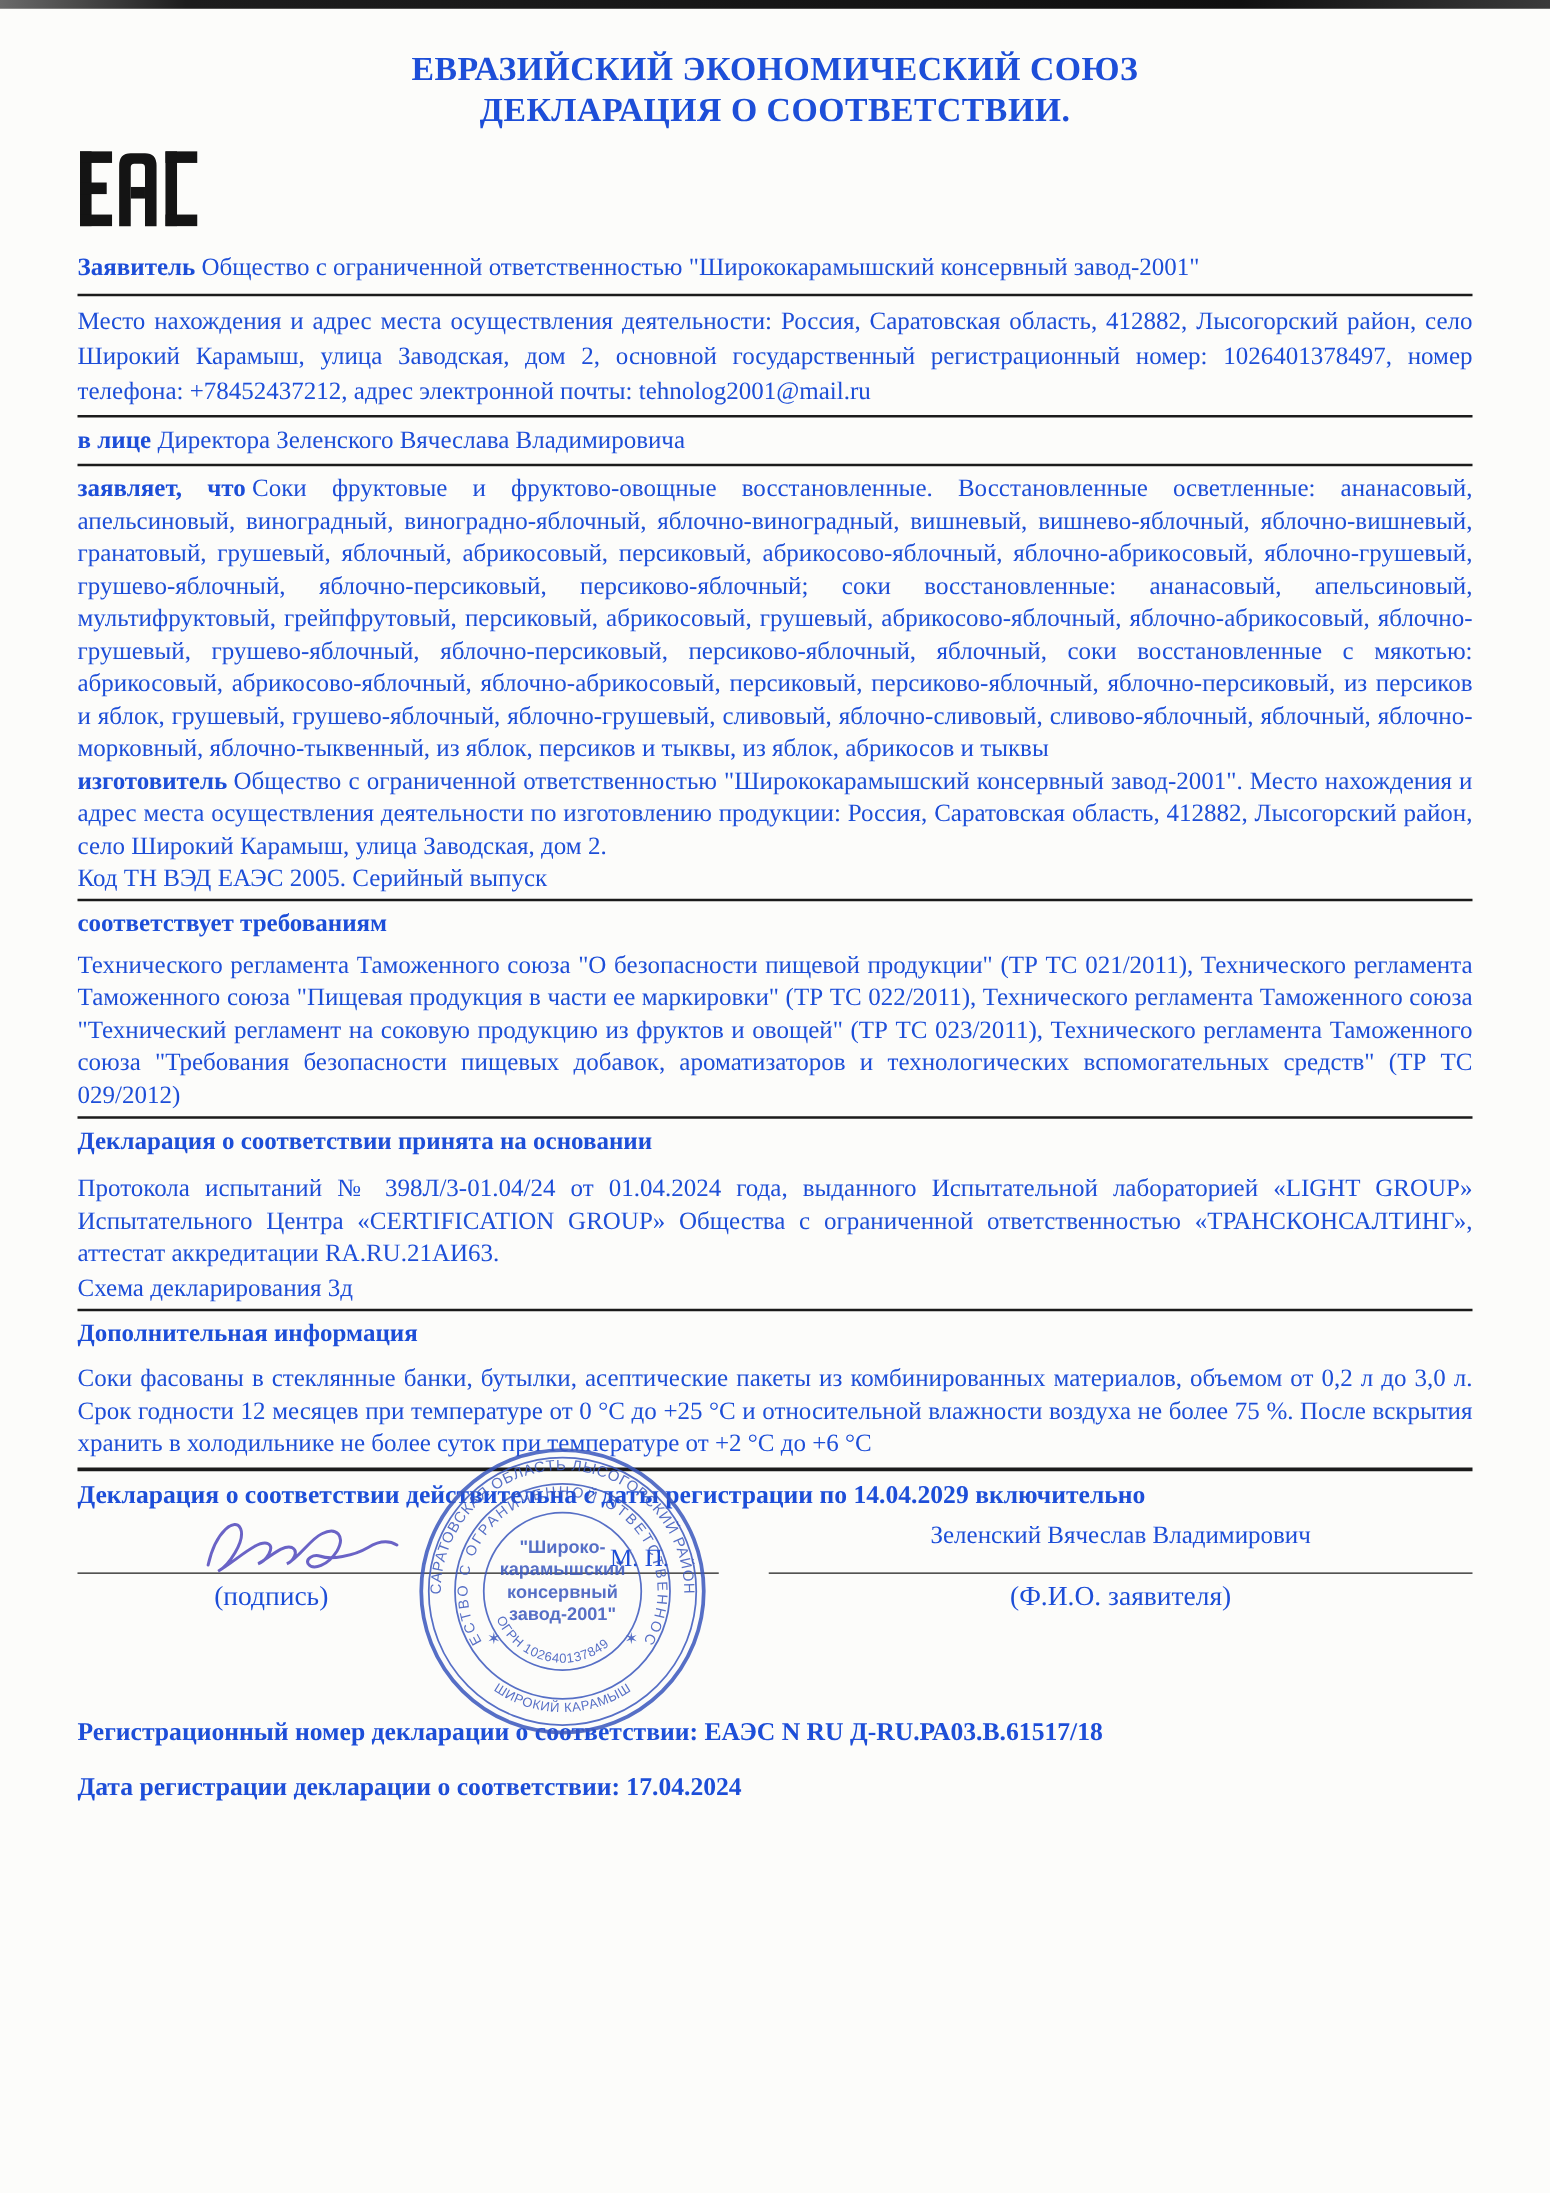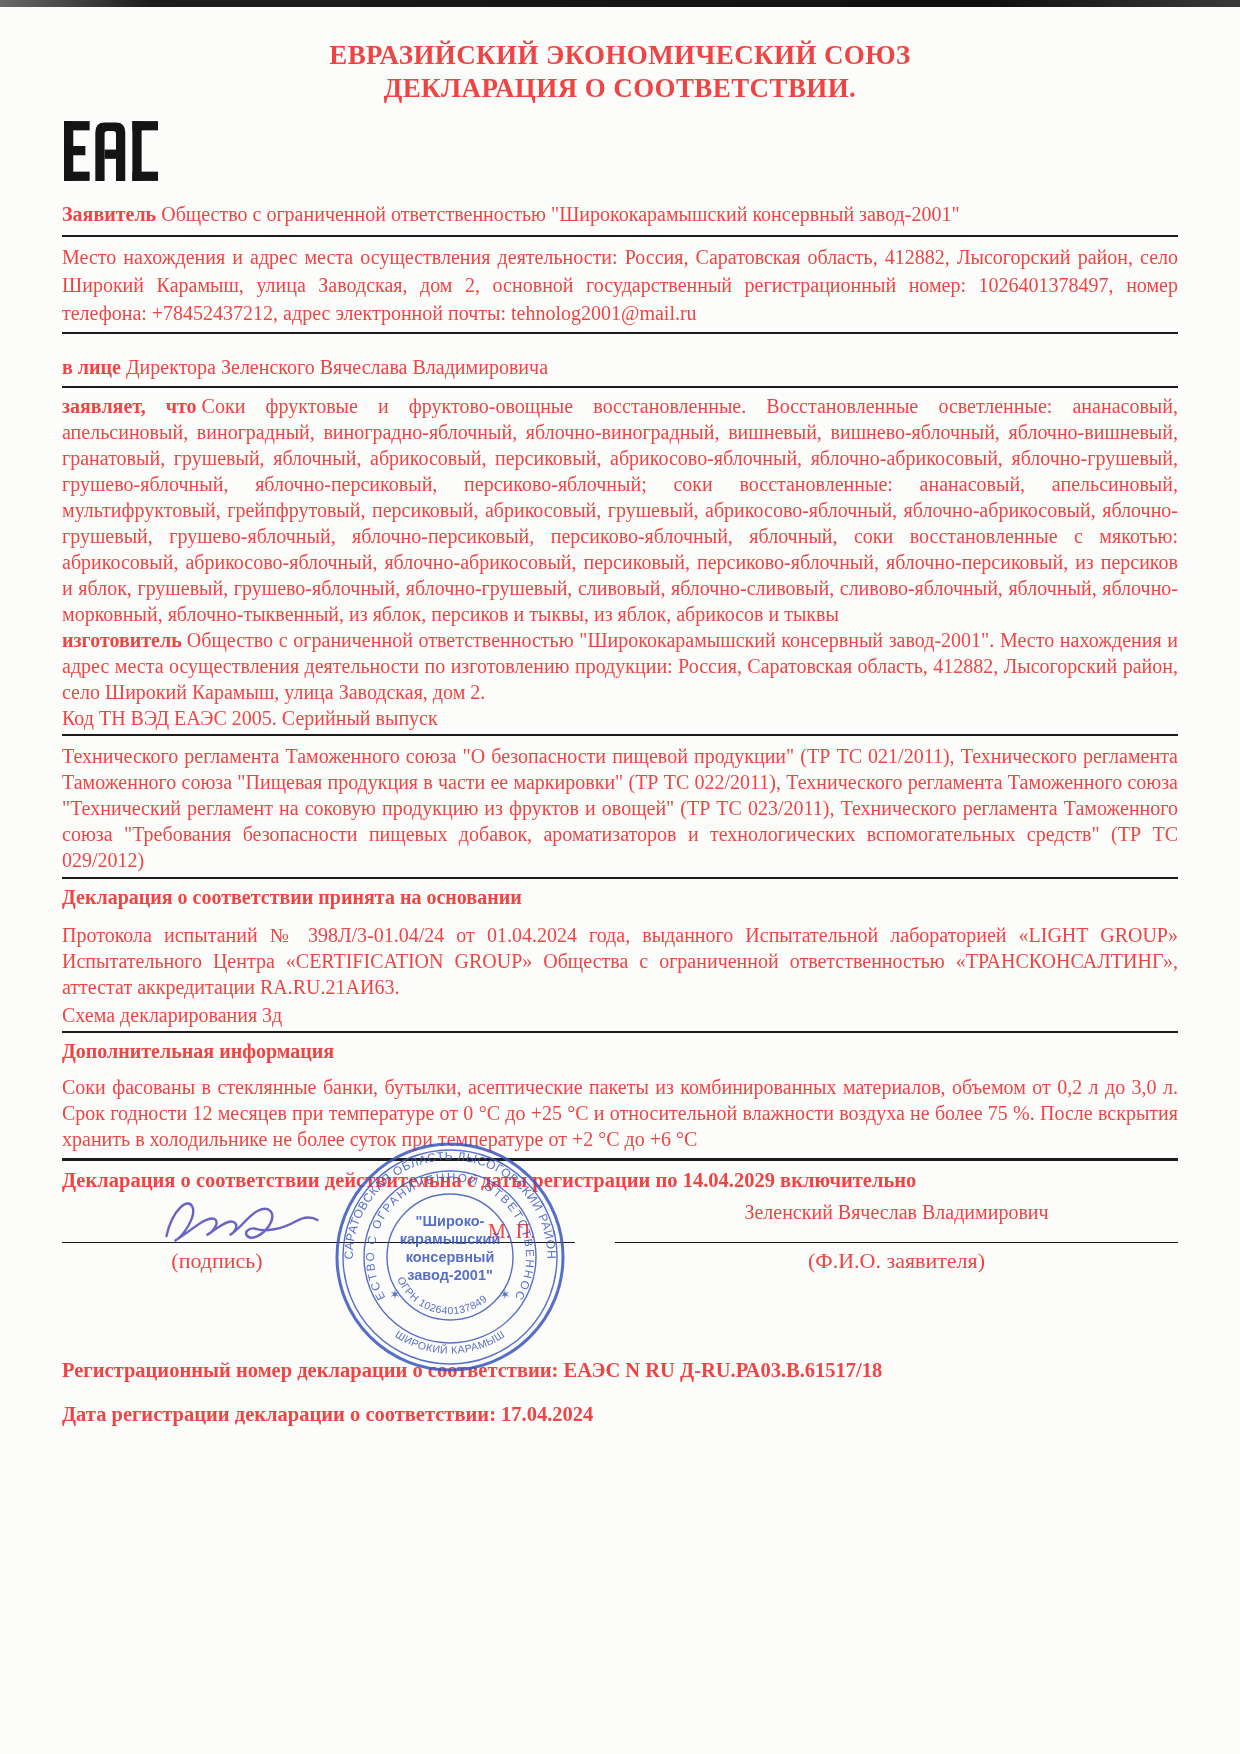--- a/index.html
+++ b/index.html
@@ -2,21 +2,21 @@
 <html lang="ru"><head>
 <meta charset="utf-8">
 <style>
   html,body { margin:0; padding:0; background:#e8e8e6; }
   .page {
     position:relative;
     width:1240px; height:1754px;
     margin:0 auto;
     background:#fcfcfa;
     font-family:"Liberation Serif", serif;
-    color:#ef4444;
+    color:#1d4ed8;
     overflow:hidden;
   }
   .scan-strip {
     position:absolute; top:0; left:0; right:0; height:7px;
     background:linear-gradient(90deg,#6a6a6a 0,#1d1d1d 12%,#151515 55%,#101010 80%,#3a3a3a 100%);
   }
   .content { padding:26px 62px 0 62px; }
 
   h1,h2 { text-align:center; font-weight:bold; font-size:27px; line-height:30px; margin:0; letter-spacing:0.4px; }
   h1 { margin-top:14px; }
@@ -33,21 +33,21 @@
   .rule-1 { margin-top:8px; }
   .rule-2 { margin-top:5px; }
   .rule-3 { margin-top:6px; }
   .rule-4 { margin-top:3px; }
   .rule-5 { margin-top:4px; }
   .rule-6 { margin-top:3px; border-top-width:2.5px; }
   .rule-7 { margin-top:6px; border-top-width:3px; }
 
   .p-applicant { margin-top:10px; }
   .p-address  { margin-top:6px; line-height:28px; }
-  .p-person   { margin-top:20px; }
+  .p-person   { margin-top:5px; }
   .p-declares { margin-top:5px; }
   .h-sec      { margin-top:5px; font-weight:bold; }
   .p-regs     { margin-top:7px; }
   .p-basis    { margin-top:12px; }
   .p-scheme   { margin-top:2px; }
   .p-add      { margin-top:10px; }
   .p-valid    { margin-top:6px; font-weight:bold; font-size:20.5px; }
   .p-reg      { margin-top:12px; font-weight:bold; font-size:20.5px; }
   .p-date     { margin-top:18px; font-weight:bold; font-size:20.5px; }
 
@@ -99,20 +99,21 @@
     <p class="p-person"><b class="lbl">в лице</b><span>Директора Зеленского Вячеслава Владимировича</span></p>
     <div class="rule rule-3"></div>
 
     <p class="p-declares just"><b class="lbl">заявляет, что</b><span>Соки фруктовые и фруктово-овощные восстановленные. Восстановленные осветленные: ананасовый, апельсиновый, виноградный, виноградно-яблочный, яблочно-виноградный, вишневый, вишнево-яблочный, яблочно-вишневый, гранатовый, грушевый, яблочный, абрикосовый, персиковый, абрикосово-яблочный, яблочно-абрикосовый, яблочно-грушевый, грушево-яблочный, яблочно-персиковый, персиково-яблочный; соки восстановленные: ананасовый, апельсиновый, мультифруктовый, грейпфрутовый, персиковый, абрикосовый, грушевый, абрикосово-яблочный, яблочно-абрикосовый, яблочно-грушевый, грушево-яблочный, яблочно-персиковый, персиково-яблочный, яблочный, соки восстановленные с мякотью: абрикосовый, абрикосово-яблочный, яблочно-абрикосовый, персиковый, персиково-яблочный, яблочно-персиковый, из персиков и яблок, грушевый, грушево-яблочный, яблочно-грушевый, сливовый, яблочно-сливовый, сливово-яблочный, яблочный, яблочно-морковный, яблочно-тыквенный, из яблок, персиков и тыквы, из яблок, абрикосов и тыквы</span></p>
 
     <p class="just"><b class="lbl">изготовитель</b><span>Общество с ограниченной ответственностью "Ширококарамышский консервный завод-2001". Место нахождения и адрес места осуществления деятельности по изготовлению продукции: Россия, Саратовская область, 412882, Лысогорский район, село Широкий Карамыш, улица Заводская, дом 2.</span></p>
 
     <p>Код ТН ВЭД ЕАЭС 2005. Серийный выпуск</p>
     <div class="rule rule-4"></div>
 
+    <p class="h-sec">соответствует требованиям</p>
     <p class="p-regs just">Технического регламента Таможенного союза "О безопасности пищевой продукции" (ТР ТС 021/2011), Технического регламента Таможенного союза "Пищевая продукция в части ее маркировки" (ТР ТС 022/2011), Технического регламента Таможенного союза "Технический регламент на соковую продукцию из фруктов и овощей" (ТР ТС 023/2011), Технического регламента Таможенного союза "Требования безопасности пищевых добавок, ароматизаторов и технологических вспомогательных средств" (ТР ТС 029/2012)</p>
     <div class="rule rule-5"></div>
 
     <p class="h-sec">Декларация о соответствии принята на основании</p>
     <p class="p-basis just">Протокола испытаний № 398Л/3-01.04/24 от 01.04.2024 года, выданного Испытательной лабораторией «LIGHT GROUP» Испытательного Центра «CERTIFICATION GROUP» Общества с ограниченной ответственностью «ТРАНСКОНСАЛТИНГ», аттестат аккредитации RA.RU.21АИ63.</p>
     <p class="p-scheme">Схема декларирования 3д</p>
     <div class="rule rule-6"></div>
 
     <p class="h-sec">Дополнительная информация</p>
     <p class="p-add just">Соки фасованы в стеклянные банки, бутылки, асептические пакеты из комбинированных материалов, объемом от 0,2 л до 3,0 л. Срок годности 12 месяцев при температуре от 0 °С до +25 °С и относительной влажности воздуха не более 75 %. После вскрытия хранить в холодильнике не более суток при температуре от +2 °С до +6 °С</p>

